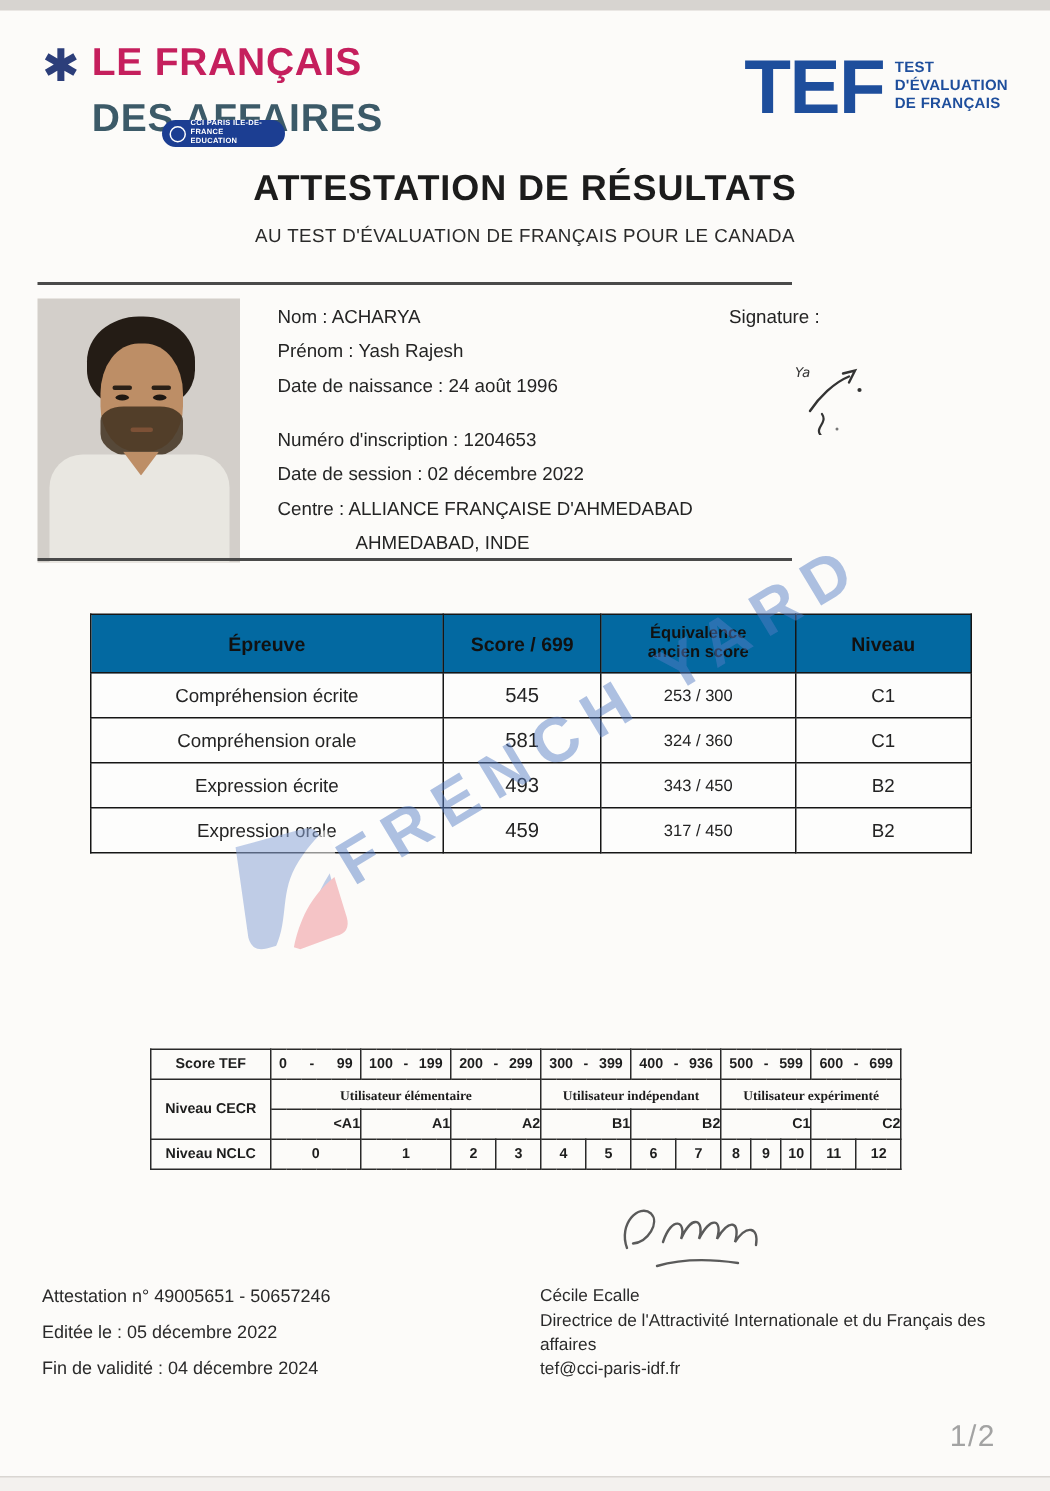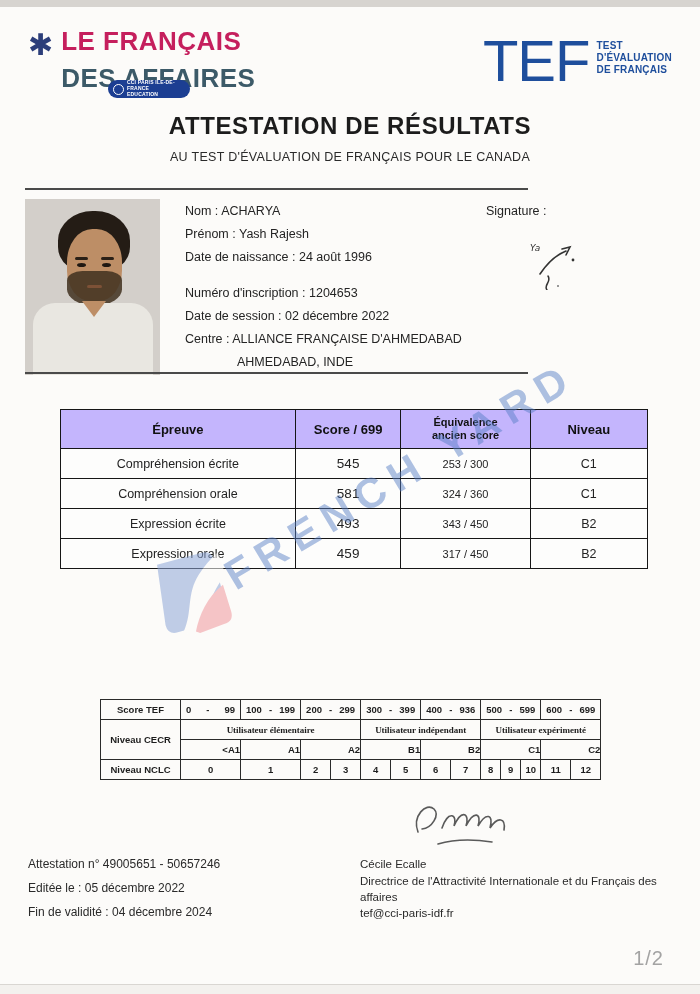--- a/index.html
+++ b/index.html
@@ -13,21 +13,21 @@
   .brand-row{display:flex;align-items:flex-start;}
   .asterisk{font-size:30px;color:#2c3e7a;line-height:1;margin-right:8px;margin-top:2px;font-weight:bold;}
   .brand-l1{font-size:26px;font-weight:bold;color:#c51f5d;letter-spacing:.5px;line-height:1.0;}
   .brand-l2{font-size:26px;font-weight:bold;color:#3c5a68;letter-spacing:.5px;line-height:1.0;margin-top:11px;}
   .badge{position:absolute;left:80px;top:52px;width:82px;height:18px;background:#1c3e92;border-radius:9px;
     display:flex;align-items:center;padding:0 5px;box-sizing:border-box;}
   .badge-circle{width:9px;height:9px;border:1.5px solid #fff;border-radius:50%;margin-right:3px;flex:none;}
   .badge-text{color:#fff;font-size:5px;font-weight:bold;line-height:1.15;letter-spacing:.2px;}
 
   .teflogo{position:absolute;right:28px;top:38px;display:flex;align-items:flex-start;}
-  .tef-acronym{font-size:58px;font-weight:normal;color:#1e4e9c;line-height:.8;letter-spacing:-1px;}
+  .tef-acronym{font-size:51px;font-weight:bold;color:#1e4e9c;line-height:.8;letter-spacing:-1px;}
   .tef-lines{margin-left:7px;margin-top:2px;font-size:10px;font-weight:bold;color:#1e4e9c;line-height:1.18;letter-spacing:.2px;}
 
   .title{position:absolute;left:0;top:112px;width:700px;text-align:center;
     font-size:24px;font-weight:bold;color:#1c1c1c;letter-spacing:.6px;}
   .subtitle{position:absolute;left:0;top:150px;width:700px;text-align:center;
     font-size:12.5px;color:#2a2a2a;letter-spacing:.3px;}
 
   .rule{position:absolute;left:25px;width:503px;height:0;border-top:2px solid #4a4a4a;}
   .rule1{top:188px;} .rule2{top:372px;}
 
@@ -46,21 +46,21 @@
   .info{position:absolute;left:185px;top:200px;font-size:12.5px;line-height:23px;color:#242424;}
   .info .gap{height:13px;}
   .centre2{padding-left:52px;}
   .signature-label{position:absolute;left:486px;top:204px;font-size:12.5px;}
   .cand-sig{position:absolute;left:524px;top:238px;}
 
   
   table{border-collapse:collapse;}
   .results{position:absolute;left:60px;top:409px;width:588px;table-layout:fixed;}
   .results th,.results td{border:1.5px solid #161616;text-align:center;vertical-align:middle;padding:0;}
-  .results thead th{background:#c4b5fd;height:38px;font-size:13px;color:#111;}
+  .results thead th{background:#0369a1;height:38px;font-size:13px;color:#111;}
   .results thead th.small{font-size:11px;line-height:1.15;padding:0 14px;}
   .results tbody td{height:29px;background:#fdfdfc;}
   .results td.ep{font-size:12.5px;}
   .results td.sc{font-size:13.5px;}
   .results td.eq{font-size:11px;}
   .results td.nv{font-size:12.5px;}
 
   
   .wm-text{position:absolute;left:168px;top:376px;width:464px;height:200px;display:flex;align-items:center;justify-content:center;
     transform:rotate(-31deg);font-size:42px;font-weight:bold;letter-spacing:9px;color:rgba(85,125,197,.48);

